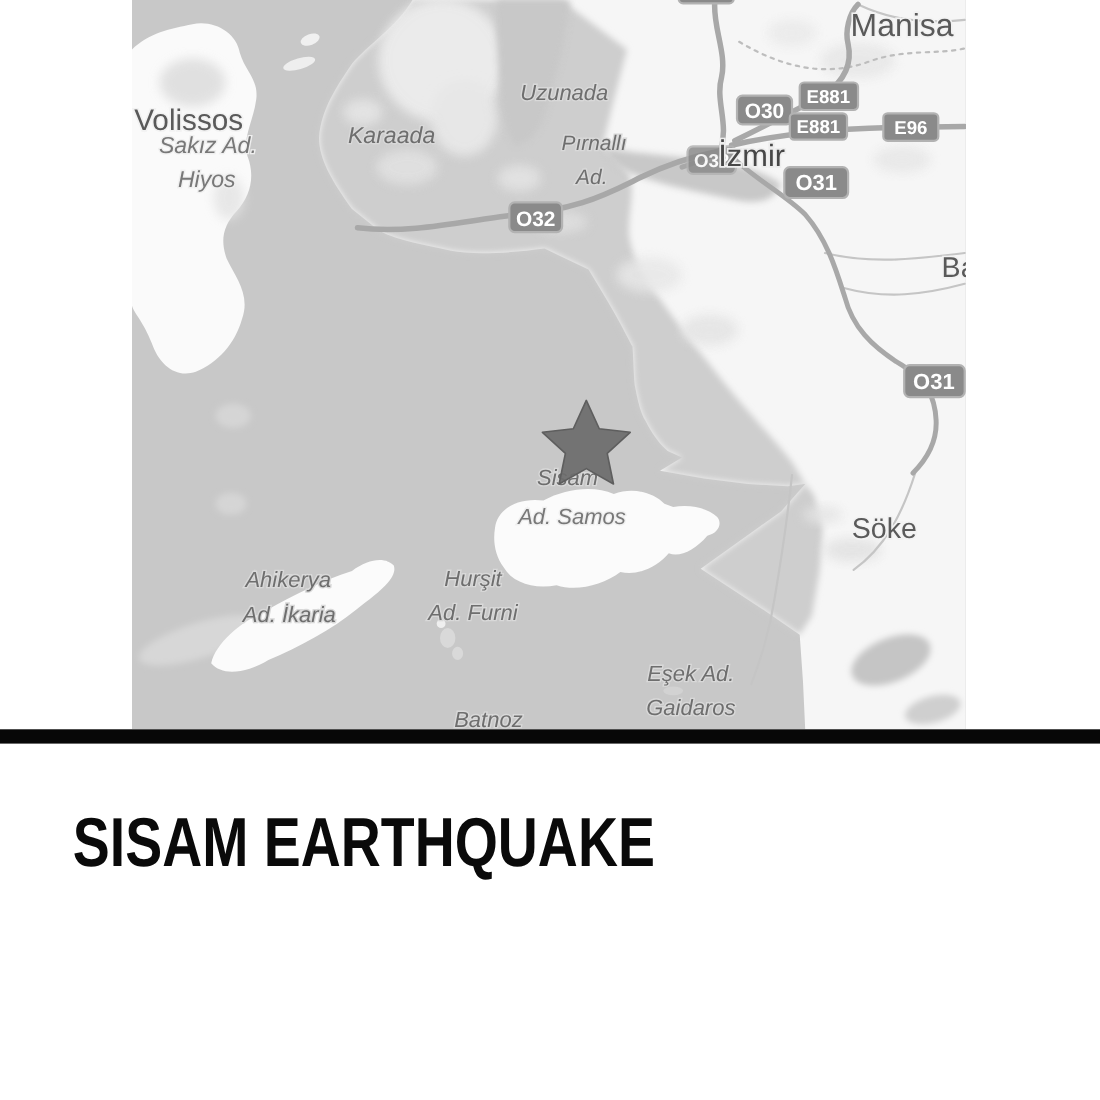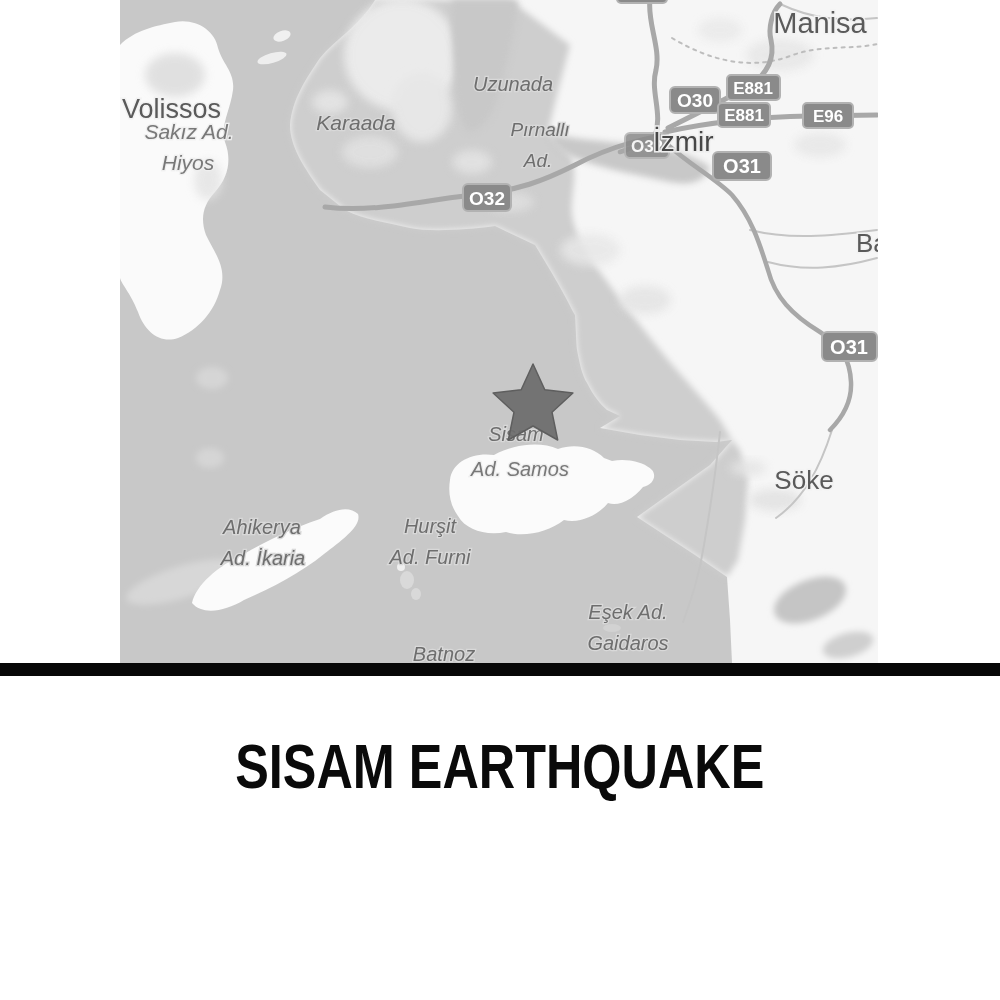--- a/index.html
+++ b/index.html
@@ -1,21 +1,21 @@
 <!DOCTYPE html>
 <html><head>
 <meta charset="utf-8">
 <style>
   html,body{margin:0;padding:0;background:#ffffff;}
   .stage{position:relative;width:1000px;height:1000px;background:#ffffff;overflow:hidden;
          font-family:"Liberation Sans",sans-serif;}
   .map-wrap{position:absolute;left:120px;top:0;width:758px;height:663px;overflow:hidden;}
   .map-wrap svg{display:block;}
   .divider{position:absolute;left:0;top:663px;width:1000px;height:13px;background:#070707;}
-  .title-row{position:absolute;left:0;top:735px;width:1000px;text-align:center;}
+  .title-row{position:absolute;left:0;top:735px;width:1000px;text-align:left;}
   .title-text{display:inline-block;font-weight:700;font-size:63px;line-height:1;
               color:#0a0a0a;letter-spacing:0px;transform:scaleX(0.80);transform-origin:center;
               white-space:nowrap;}
   
   text{font-family:"Liberation Sans",sans-serif;}
   .lbl-city{fill:#5a5a5a;paint-order:stroke;stroke:#f2f2f2;stroke-width:3px;font-weight:400;}
   .lbl-city-dark{fill:#474747;paint-order:stroke;stroke:#ededed;stroke-width:3px;}
   .lbl-water{fill:#6e6e6e;font-style:italic;paint-order:stroke;stroke:#d9d9d9;stroke-width:2.5px;}
   .lbl-water-onland{fill:#787878;font-style:italic;paint-order:stroke;stroke:#efefef;stroke-width:2.5px;}
   .badge rect{fill:#8a8a8a;stroke:#b2b2b2;stroke-width:2;}

